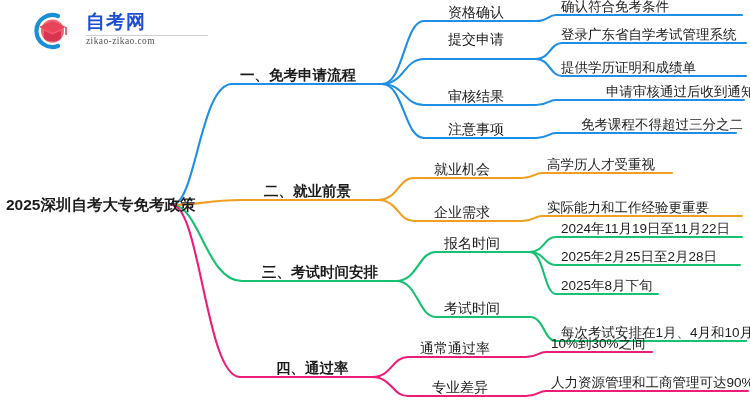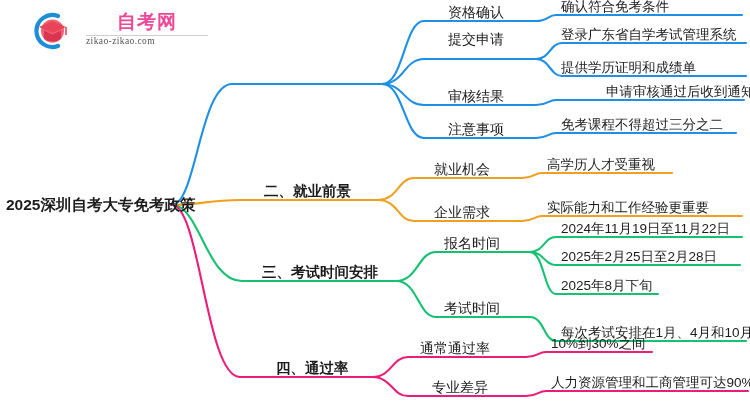--- a/index.html
+++ b/index.html
@@ -35,25 +35,24 @@
   #logo-text {
     position: absolute;
     left: 58px;
     top: 0px;
     width: 122px;
     height: 44px;
   }
   .logo-cn {
     font-size: 19px;
     font-weight: bold;
-    color: #ec4899;
+    color: #1d4ed8;
     letter-spacing: 1px;
     line-height: 25px;
     white-space: nowrap;
-    text-align: center;
   }
   .logo-en {
     font-size: 9.5px;
     color: #555;
     letter-spacing: 0.4px;
     line-height: 14px;
     white-space: nowrap;
     font-family: "Liberation Serif", "DejaVu Serif", serif;
   }
   .logo-rule {
@@ -185,31 +184,32 @@
       <path d="M408 396 L526 396" stroke="#ec1d78"></path>
       <path d="M526 357 C538 357 538 352 546 352" stroke="#ec1d78"></path>
       <path d="M546 352 L652 352" stroke="#ec1d78"></path>
       <path d="M526 396 C538 396 538 391 546 391" stroke="#ec1d78"></path>
       <path d="M546 391 L748 391" stroke="#ec1d78"></path>
     </g>
   </svg>
 
   <div class="node root" style="left:6px; top:197px;text-align:right;">2025深圳自考大专免考政策</div>
 
+  <div class="node lvl1" style="left:240px; top:68px;">一、免考申请流程</div>
 
   <div class="node lvl2" style="left:448px; top:5px;">资格确认</div>
   <div class="node lvl2" style="left:448px; top:32px;">提交申请</div>
   <div class="node lvl2" style="left:448px; top:89px;">审核结果</div>
   <div class="node lvl2" style="left:448px; top:122px;">注意事项</div>
 
   <div class="node lvl3" style="left:561px; top:0px;">确认符合免考条件</div>
   <div class="node lvl3" style="left:561px; top:28px;">登录广东省自学考试管理系统</div>
   <div class="node lvl3" style="left:561px; top:61px;">提供学历证明和成绩单</div>
   <div class="node lvl3" style="left:586px; top:85px;padding-left:20px;">申请审核通过后收到通知</div>
-  <div class="node lvl3" style="left:561px; top:118px;">免考课程不得超过三分之二</div>
+  <div class="node lvl3" style="left:581px; top:118px;">免考课程不得超过三分之二</div>
 
   <div class="node lvl1" style="left:264px; top:184px;">二、就业前景</div>
 
   <div class="node lvl2" style="left:434px; top:162px;">就业机会</div>
   <div class="node lvl2" style="left:434px; top:205px;">企业需求</div>
 
   <div class="node lvl3" style="left:547px; top:158px;text-align:right;">高学历人才受重视</div>
   <div class="node lvl3" style="left:547px; top:201px;">实际能力和工作经验更重要</div>
 
   <div class="node lvl1" style="left:262px; top:265px;">三、考试时间安排</div>

